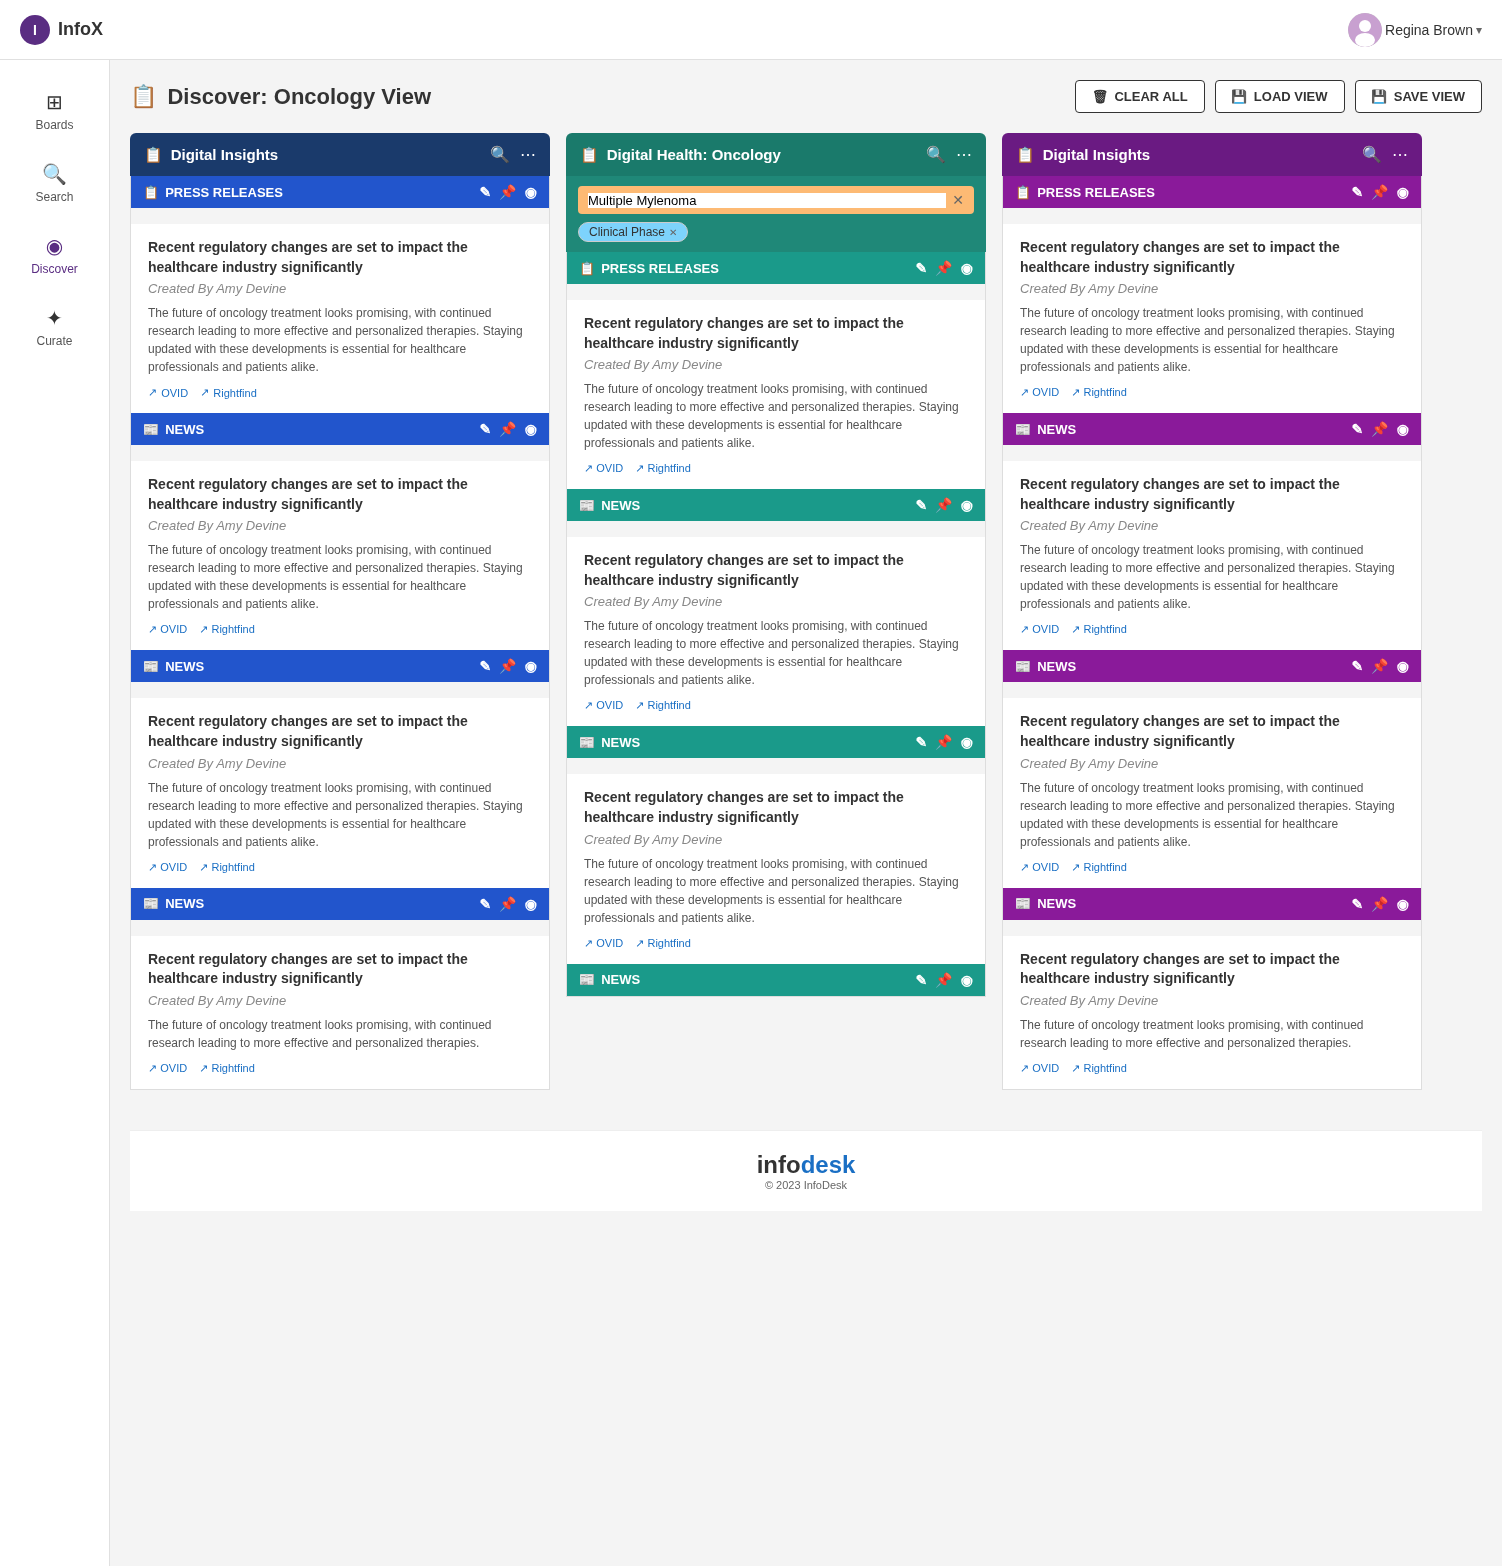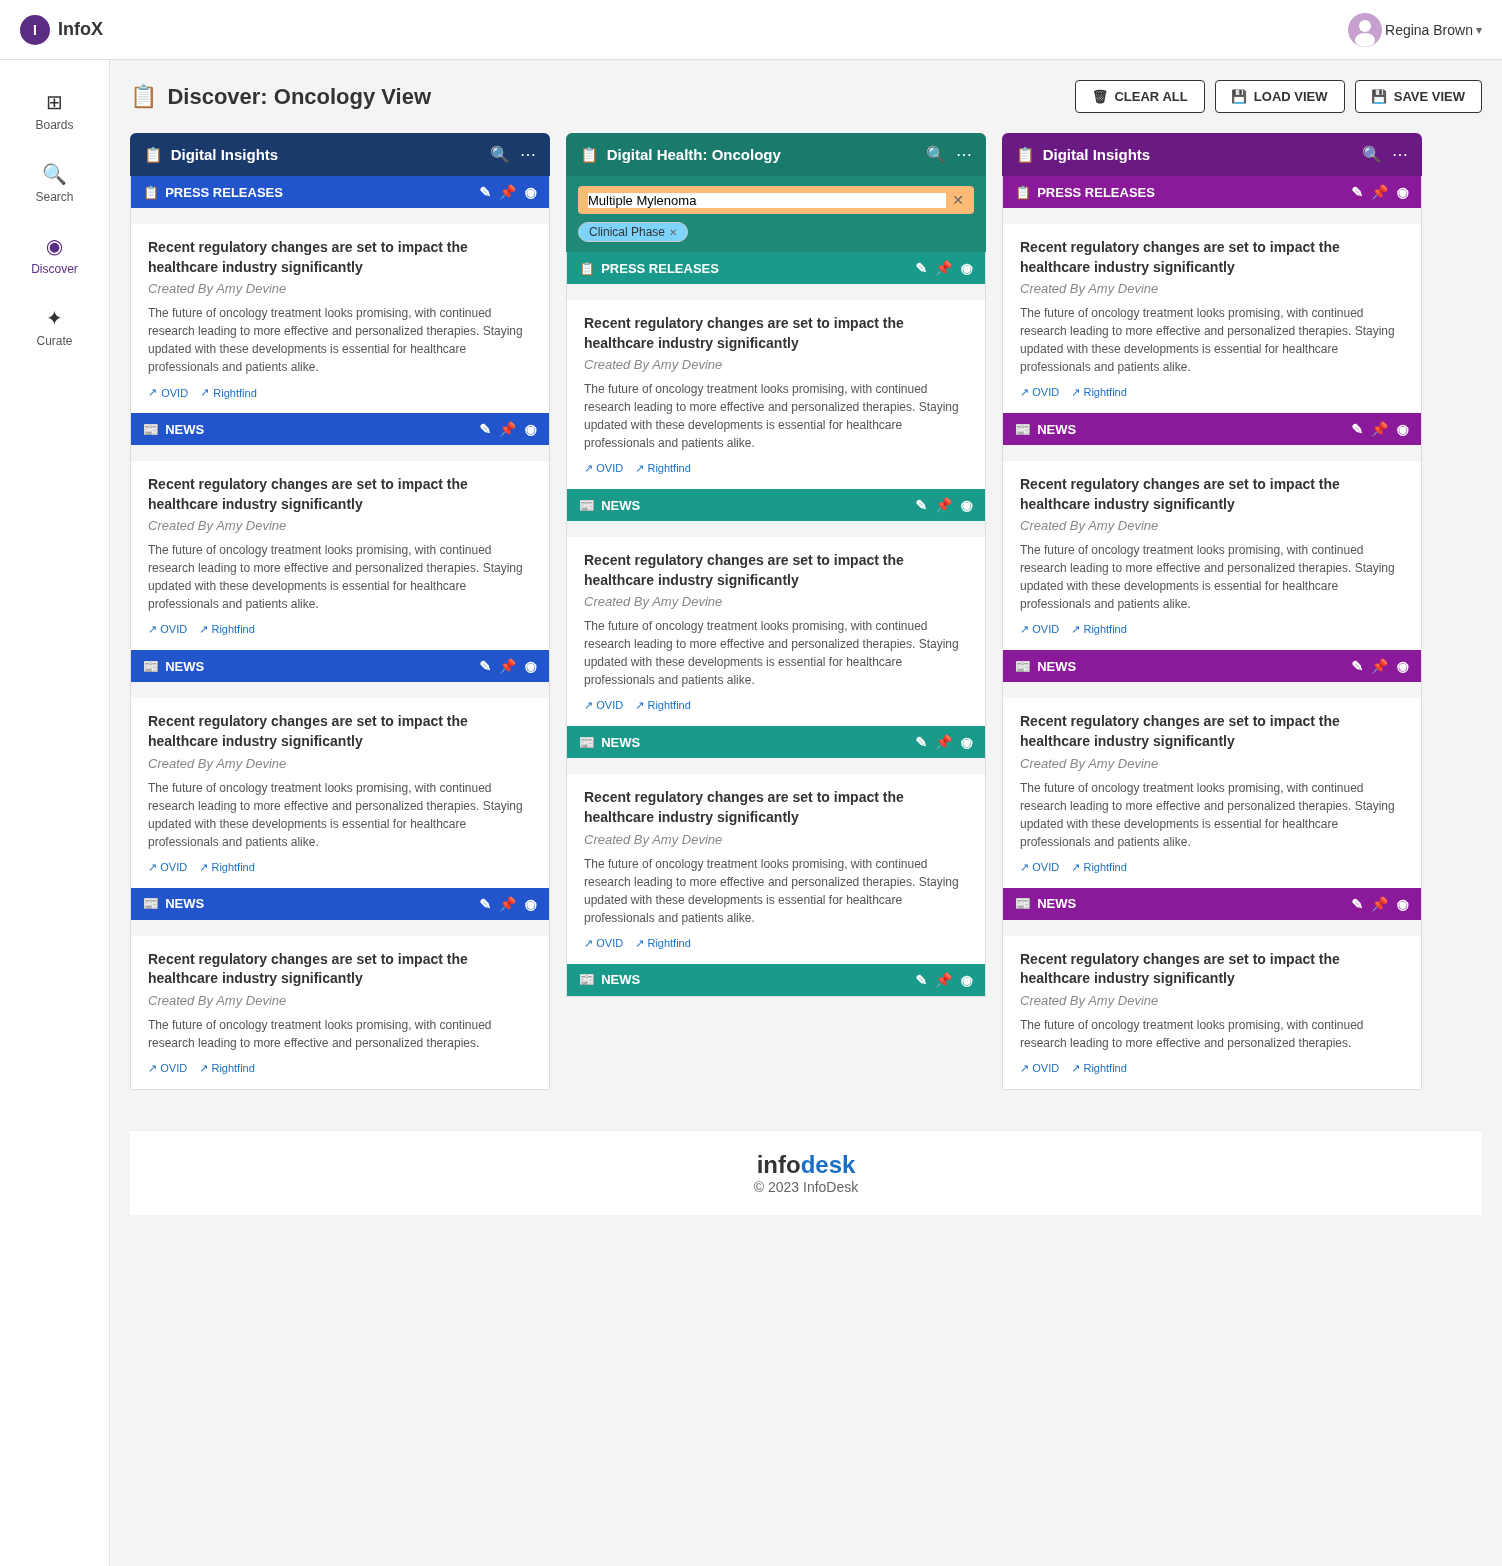--- a/index.html
+++ b/index.html
@@ -115,21 +115,21 @@
     .col-body { border: 1px solid #ddd; border-top: none; }
 
     
     .footer {
       margin-top: 40px; text-align: center; padding: 20px; background: #fff;
       border-top: 1px solid #eee;
     }
     .footer-logo { font-size: 24px; font-weight: bold; color: #333; }
     .footer-logo span { color: #1a6fc4; }
     .footer-sub { font-size: 11px; color: #666; }
-    .footer-copy { font-size: 14px; color: #666; }
+    .footer-copy { font-size: 11px; color: #666; }
   </style>
 </head>
 <body>
 
 <div class="top-nav">
   <div class="logo">
     <div class="logo-icon">
       <span>I</span>
     </div>
     <span>InfoX</span>

